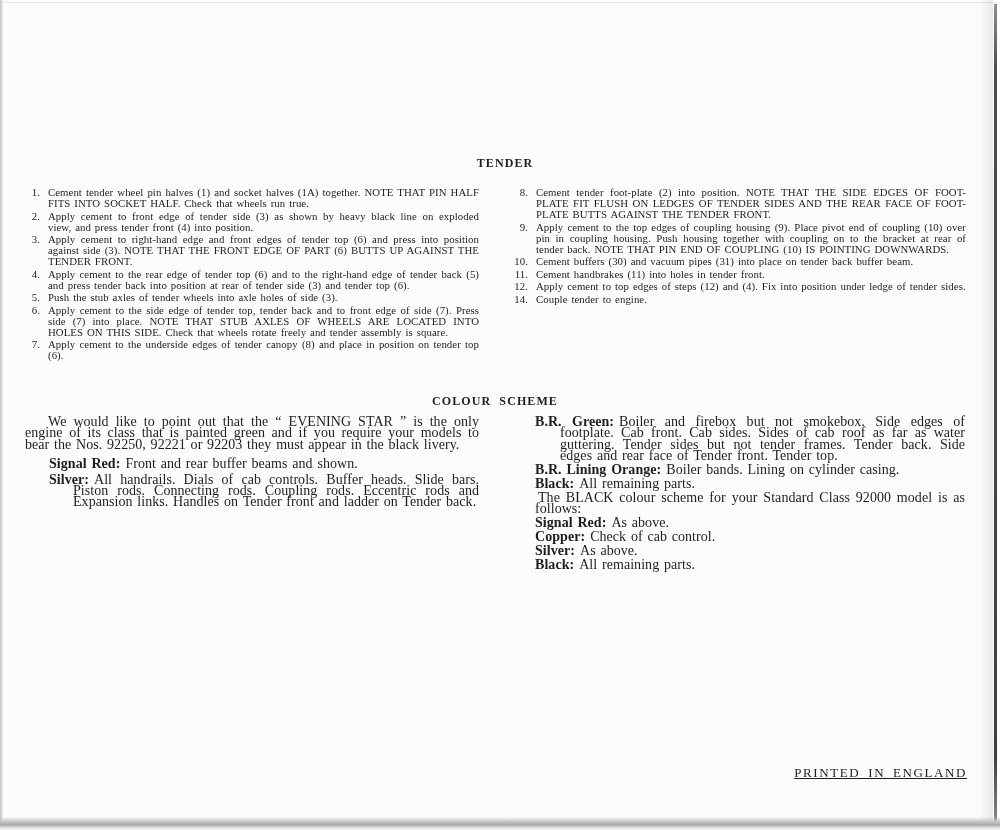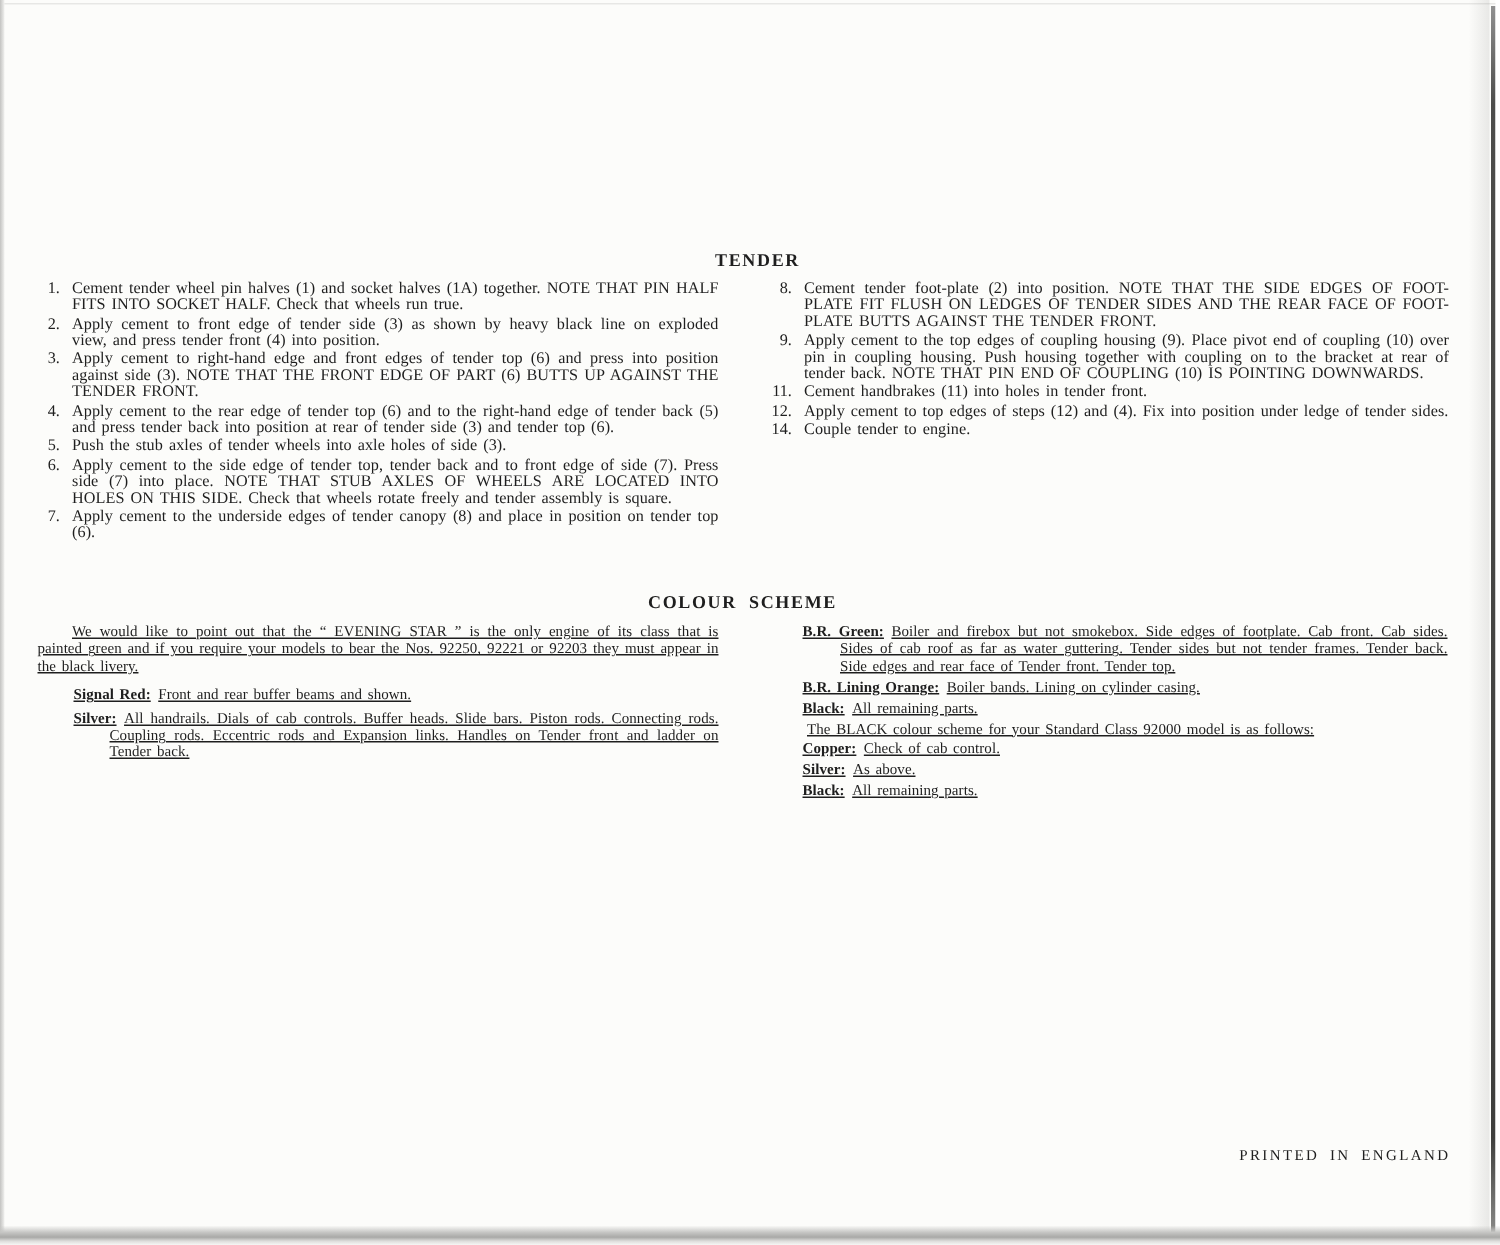--- a/index.html
+++ b/index.html
@@ -23,56 +23,57 @@
   .edge-right-line { position:absolute; top:4px; right:3px; width:3px; height:820px;
                background:linear-gradient(to bottom,#909090,#4c4c4a 8%,#3e3e3c 92%,#8c8c8a); }
   .edge-right-white { position:absolute; top:0; right:0; width:3px; height:100%; background:#ffffff; }
 
   .heading {
     position:absolute; left:0; width:990px;
     text-align:center; font-weight:bold;
     font-size:12px; letter-spacing:1.1px;
     word-spacing:4px;
   }
-  #tender-heading { top:166px;padding-left:20px; }
+  #tender-heading { top:156px;padding-left:20px; }
   #colour-heading { top:394px; }
 
   .steps-col {
     position:absolute;
     font-size:10.8px; line-height:11px;
     text-align:justify;
     word-spacing:1.2px; letter-spacing:0.05px;
   }
   #steps-left  { left:27px;  top:187px; width:452px; }
   #steps-right { left:508px; top:187px; width:458px; }
   .step { position:relative; padding-left:21px; margin-bottom:1.5px; }
   #steps-right .step { padding-left:28px; }
   .step-num { position:absolute; left:0; top:0; width:13px; text-align:right; }
   #steps-right .step-num { width:20px; }
   .step-text { display:block; }
 
   .colour-col {
     position:absolute;
-    font-size:10px; line-height:11.4px;
+    font-size:14px; line-height:11.4px;
     text-align:justify;
-    word-spacing:1.2px; letter-spacing:0.05px;text-decoration:underline;
+    word-spacing:1.2px; letter-spacing:0.05px;
   }
   #colour-left  { left:25px;  top:416px; width:454px; }
   #colour-right { left:535px; top:416px; width:430px; }
   .para-intro { text-indent:23px; margin:0 0 8px 0; }
   .para-scheme-intro { text-indent:23px; margin:0 0 5px 0; }
   #colour-left .centry { margin:0 0 4px 24px; padding-left:24px; text-indent:-24px; }
   #colour-right .centry { margin:0 0 2.5px 0; padding-left:25px; text-indent:-25px; }
   .centry .lbl { font-weight:bold; margin-right:5px; }
   .black-intro { margin:0 0 2.5px 0; text-indent:3px; }
 
   #printed-note {
     position:absolute; top:765px; right:33px;
-    font-size:10px; letter-spacing:1.6px; word-spacing:3px;
+    font-size:13px; letter-spacing:1.6px; word-spacing:3px;
     white-space:nowrap;
+    text-decoration:underline;
   }
 </style>
 </head>
 <body>
 
 <div>
 
   <div class="heading" id="tender-heading">TENDER</div>
 
   <div class="steps-col" id="steps-left">
@@ -109,20 +110,24 @@
   <div class="steps-col" id="steps-right">
     <div class="step">
       <span class="step-num">8.</span>
       <span class="step-text">Cement tender foot-plate (2) into position. NOTE THAT THE SIDE EDGES OF FOOT-PLATE FIT FLUSH ON LEDGES OF TENDER SIDES AND THE REAR FACE OF FOOT-PLATE BUTTS AGAINST THE TENDER FRONT.</span>
     </div>
     <div class="step">
       <span class="step-num">9.</span>
       <span class="step-text">Apply cement to the top edges of coupling housing (9). Place pivot end of coupling (10) over pin in coupling housing. Push housing together with coupling on to the bracket at rear of tender back. NOTE THAT PIN END OF COUPLING (10) IS POINTING DOWNWARDS.</span>
     </div>
     <div class="step">
+      <span class="step-num">10.</span>
+      <span class="step-text">Cement buffers (30) and vacuum pipes (31) into place on tender back buffer beam.</span>
+    </div>
+    <div class="step">
       <span class="step-num">11.</span>
       <span class="step-text">Cement handbrakes (11) into holes in tender front.</span>
     </div>
     <div class="step">
       <span class="step-num">12.</span>
       <span class="step-text">Apply cement to top edges of steps (12) and (4). Fix into position under ledge of tender sides.</span>
     </div>
     <div class="step">
       <span class="step-num">14.</span>
       <span class="step-text">Couple tender to engine.</span>
@@ -146,20 +151,23 @@
       <span class="lbl">B.R. Green:</span><span>Boiler and firebox but not smokebox. Side edges of footplate. Cab front. Cab sides. Sides of cab roof as far as water guttering. Tender sides but not tender frames. Tender back. Side edges and rear face of Tender front. Tender top.</span>
     </div>
     <div class="centry">
       <span class="lbl">B.R. Lining Orange:</span><span>Boiler bands. Lining on cylinder casing.</span>
     </div>
     <div class="centry">
       <span class="lbl">Black:</span><span>All remaining parts.</span>
     </div>
     <p class="black-intro">The BLACK colour scheme for your Standard Class 92000 model is as follows:</p>
     <div class="centry">
+      <span class="lbl">Signal Red:</span><span>As above.</span>
+    </div>
+    <div class="centry">
       <span class="lbl">Copper:</span><span>Check of cab control.</span>
     </div>
     <div class="centry">
       <span class="lbl">Silver:</span><span>As above.</span>
     </div>
     <div class="centry">
       <span class="lbl">Black:</span><span>All remaining parts.</span>
     </div>
   </div>
 

